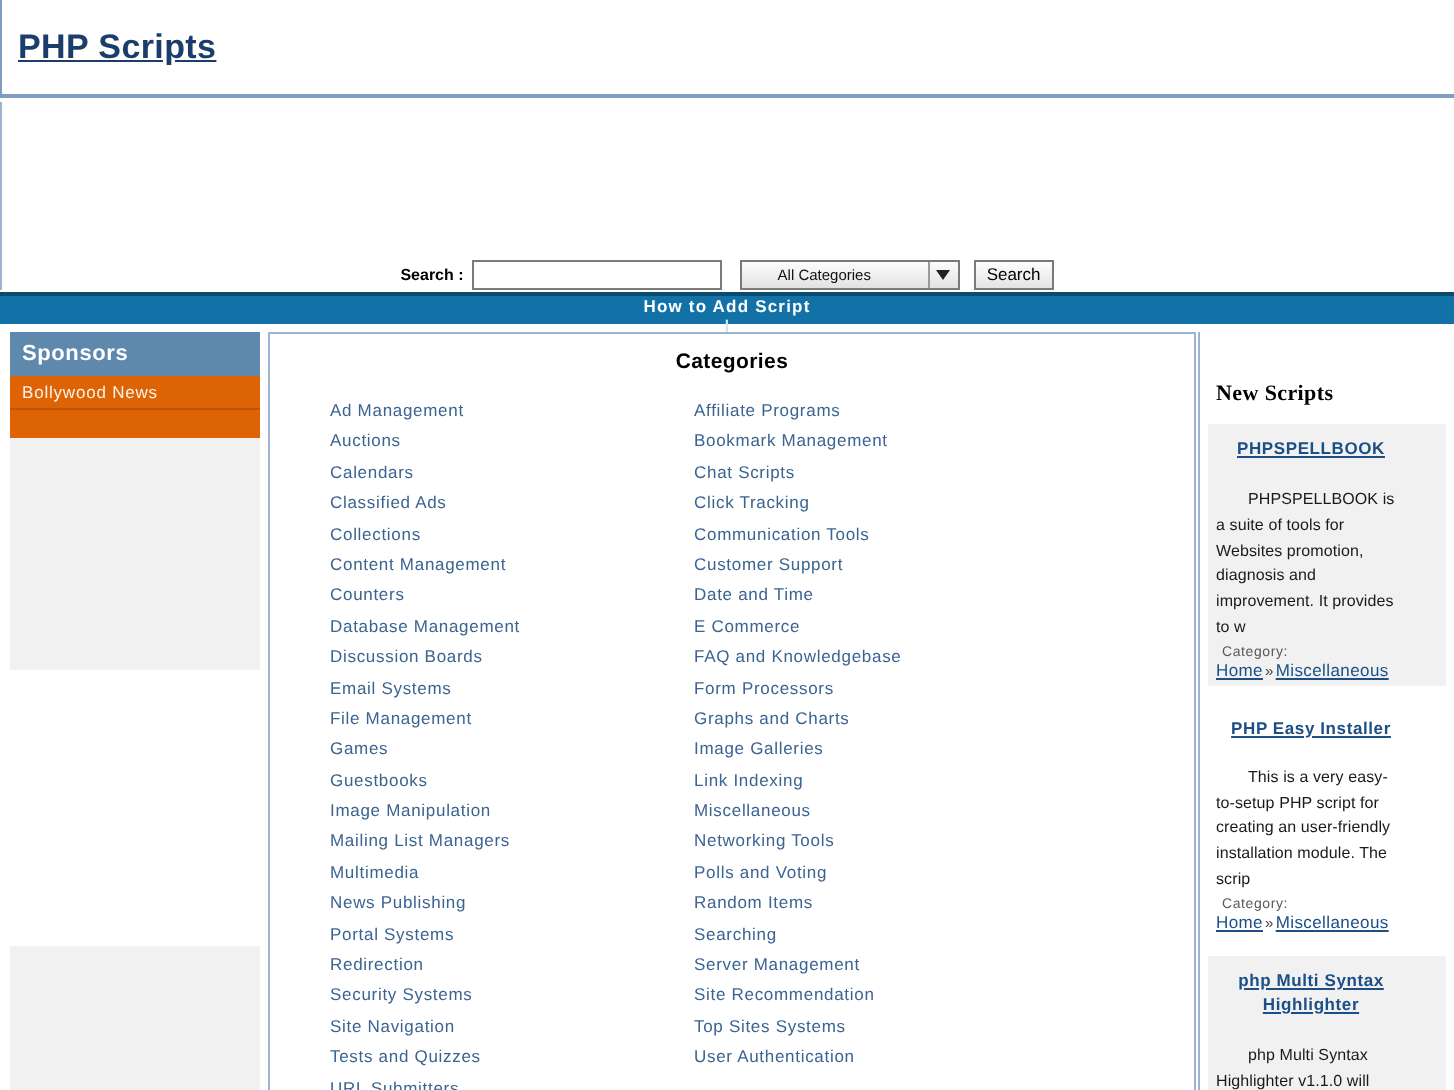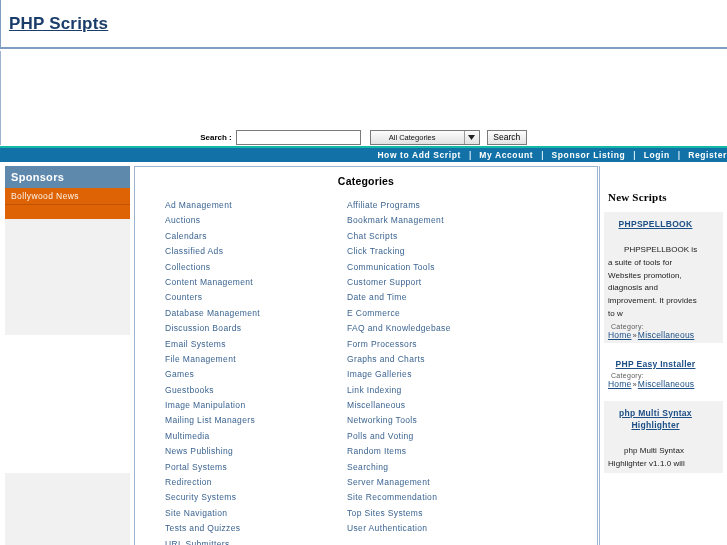--- a/index.html
+++ b/index.html
@@ -110,24 +110,25 @@
     line-height: 13px;
     cursor: pointer;
   }
 
   
   #navbar {
     position: absolute;
     left: 0; top: 146px;
     width: 727px; height: 16px;
     background: #1272a8;
-    border-top: 2px solid #14b8a6;
-    display: flex;
-    align-items: center;
-    justify-content: flex-end;
+    border-top: 2px solid #0c4a6e;
+    display: flex;
+    align-items: center;
+    justify-content: space-between;
+    flex-direction: column;
   }
   #navbar .nav-item {
     font-size: 8.5px;
     font-weight: bold;
     color: #ffffff;
     letter-spacing: 0.6px;
     white-space: nowrap;
     cursor: pointer;
     text-decoration: none;
   }
@@ -402,20 +403,21 @@
       <a class="script-title">PHPSPELLBOOK</a>
       <div class="script-desc">PHPSPELLBOOK is a suite of tools for Websites promotion, diagnosis and improvement. It provides to w</div>
       <div class="script-cat-label">Category:</div>
       <div class="script-crumbs">
         <a>Home</a><span class="crumb-sep">»</span><a>Miscellaneous</a>
       </div>
     </div>
 
     <div class="script-card white">
       <a class="script-title">PHP Easy Installer</a>
+      <div class="script-desc tight">This is a very easy-to-setup PHP script for creating an user-friendly installation module. The scrip</div>
       <div class="script-cat-label">Category:</div>
       <div class="script-crumbs">
         <a>Home</a><span class="crumb-sep">»</span><a>Miscellaneous</a>
       </div>
     </div>
 
     <div class="script-card">
       <a class="script-title">php Multi Syntax Highlighter</a>
       <div class="script-desc">php Multi Syntax Highlighter v1.1.0 will</div>
     </div>

